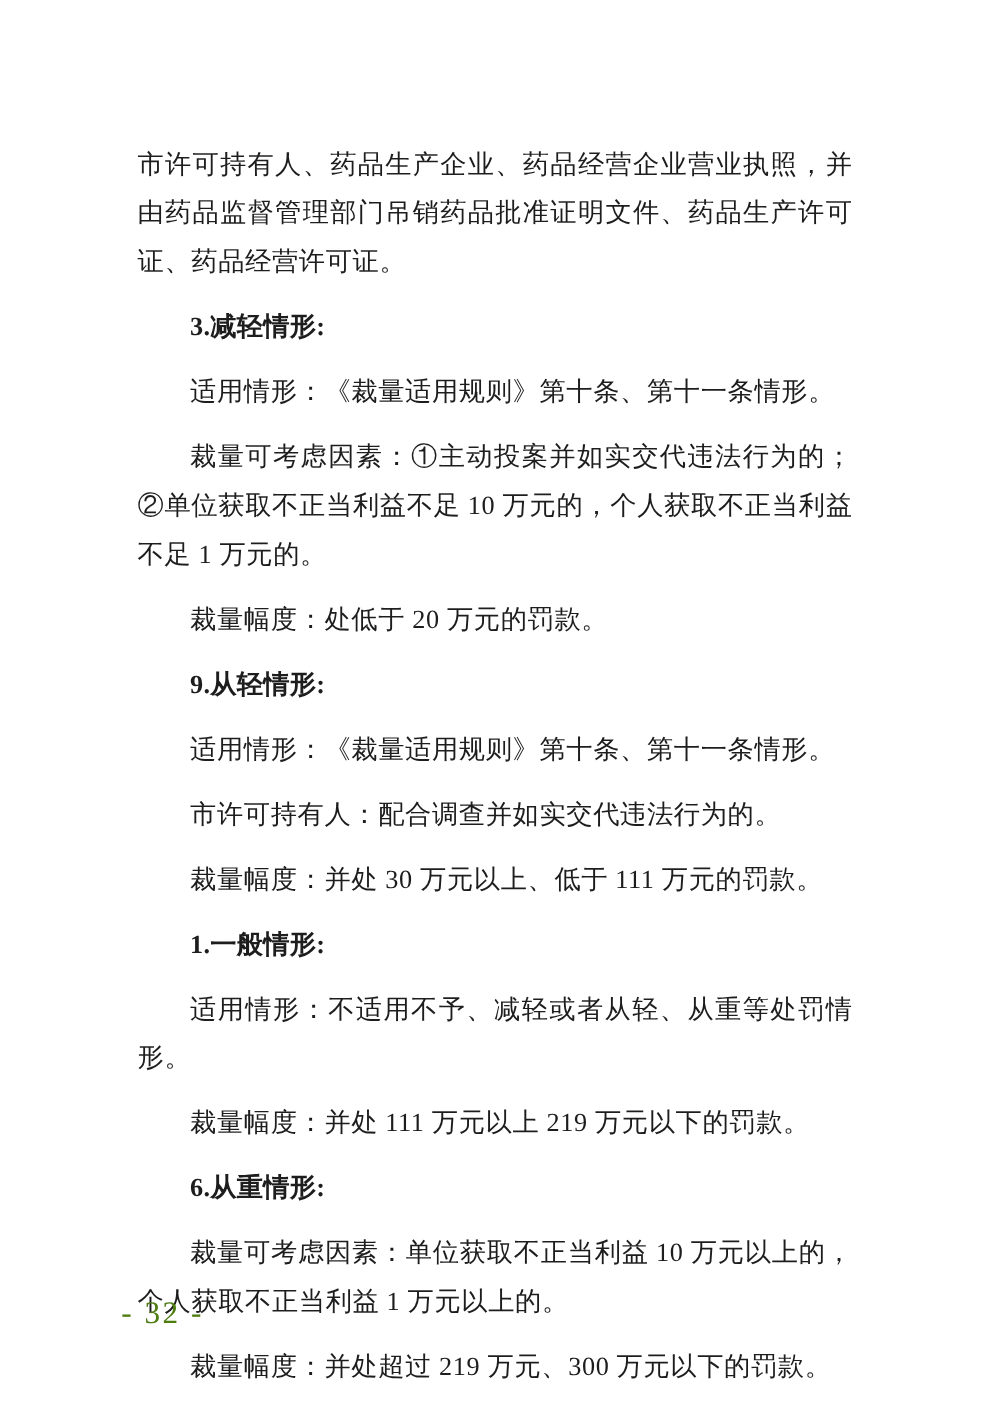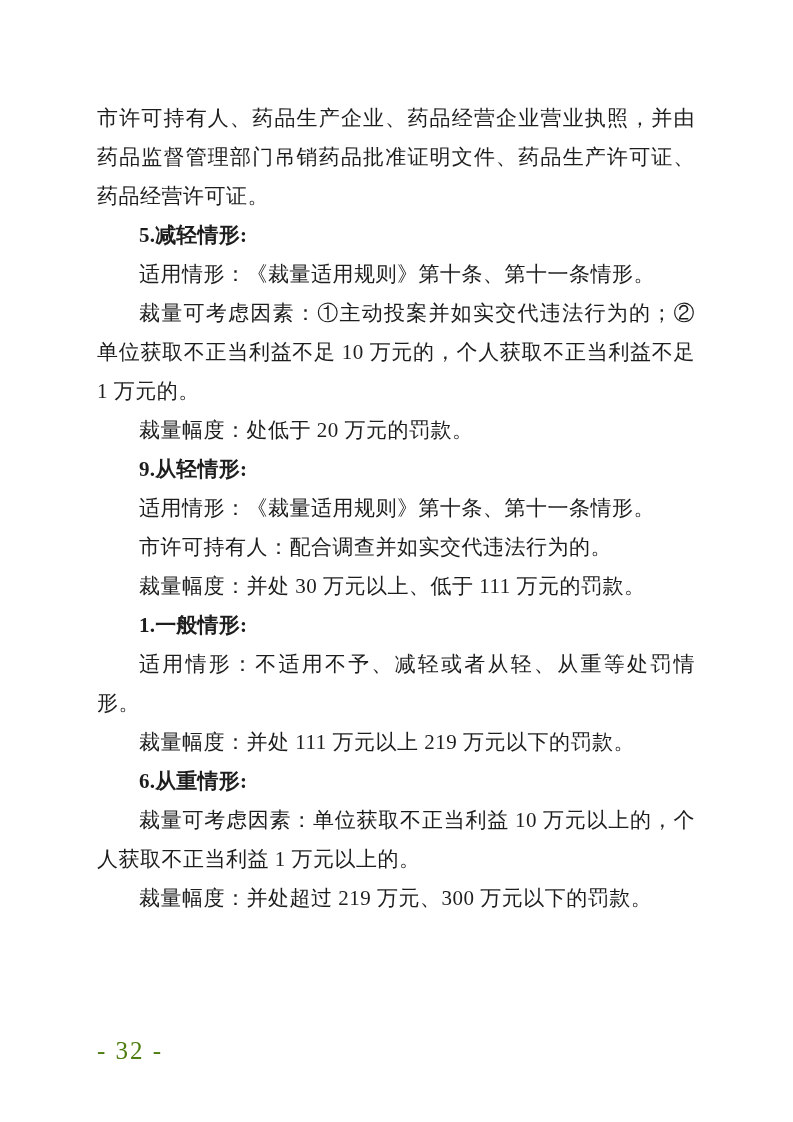--- a/index.html
+++ b/index.html
@@ -24,21 +24,21 @@
     position: absolute;
     left: 97px;
     top: 99px;
     width: 598px;
     font-size: 21px;
     line-height: 39px;
     text-align: justify;
     letter-spacing: 0.5px;
   }
   .body-text p {
-    margin: 0;
+    margin: 13px;
     text-indent: 2em;
   }
   .body-text p.continuation {
     text-indent: 0;
   }
   .body-text p.heading {
     font-weight: 700;
     letter-spacing: 0.2px;
   }
   .page-number {
@@ -49,21 +49,21 @@
     letter-spacing: 2px;
     color: #4d7c0f;
   }
 </style>
 </head>
 <body>
 
 <div class="page">
   <main class="body-text">
       <p class="continuation">市许可持有人、药品生产企业、药品经营企业营业执照，并由药品监督管理部门吊销药品批准证明文件、药品生产许可证、药品经营许可证。</p>
-      <p class="heading">5.减轻情形:</p>
+      <p class="heading">3.减轻情形:</p>
       <p class="normal">适用情形：《裁量适用规则》第十条、第十一条情形。</p>
       <p class="normal">裁量可考虑因素：①主动投案并如实交代违法行为的；②单位获取不正当利益不足 10 万元的，个人获取不正当利益不足 1 万元的。</p>
       <p class="normal">裁量幅度：处低于 20 万元的罚款。</p>
       <p class="heading">9.从轻情形:</p>
       <p class="normal">适用情形：《裁量适用规则》第十条、第十一条情形。</p>
       <p class="normal">市许可持有人：配合调查并如实交代违法行为的。</p>
       <p class="normal">裁量幅度：并处 30 万元以上、低于 111 万元的罚款。</p>
       <p class="heading">1.一般情形:</p>
       <p class="normal">适用情形：不适用不予、减轻或者从轻、从重等处罚情形。</p>
       <p class="normal">裁量幅度：并处 111 万元以上 219 万元以下的罚款。</p>

